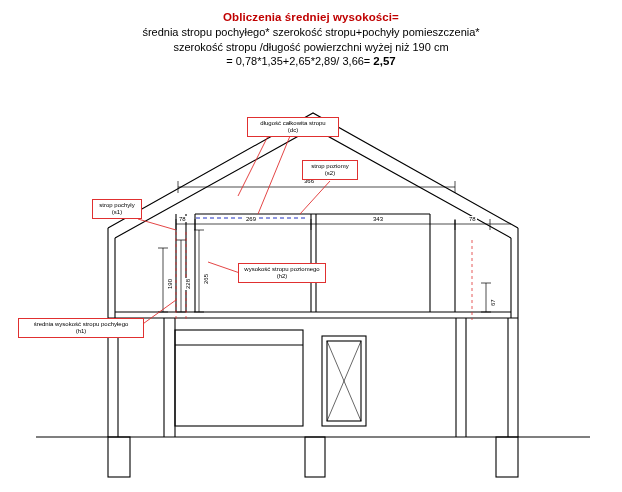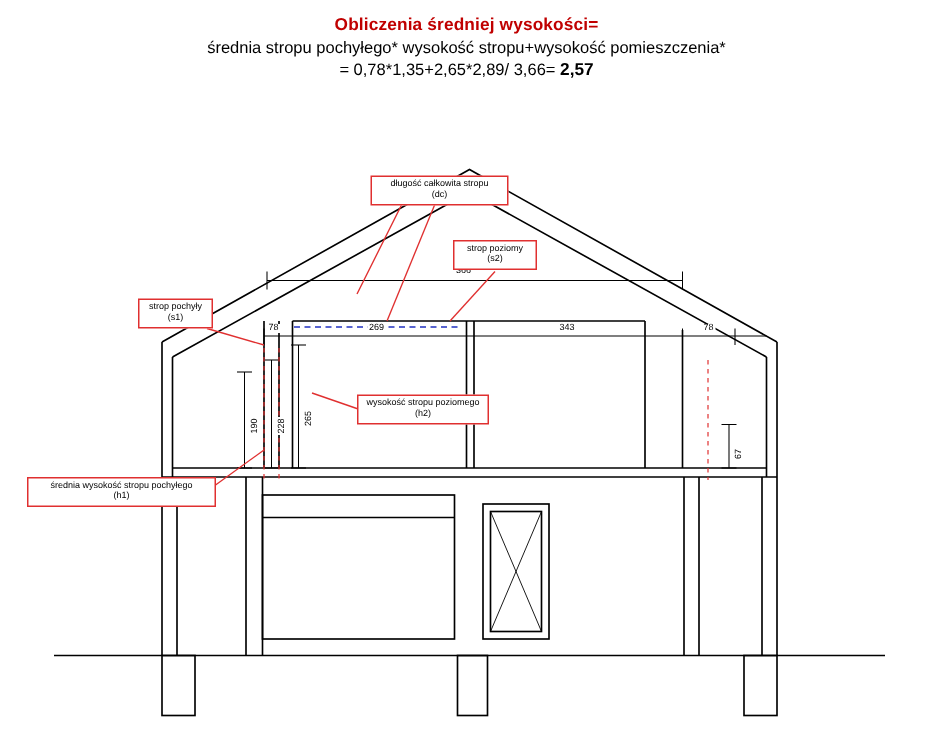--- a/index.html
+++ b/index.html
@@ -75,21 +75,22 @@
     transform-origin: left top;
   }
 </style>
 </head>
 <body>
 
 <div id="stage">
 
   <div class="title-block">
     <div class="title-line1">Obliczenia średniej wysokości=</div>
-    <div class="title-line">średnia stropu pochyłego* wysokość stropu+wysokość pomieszczenia*</div>
+    <div class="title-line">średnia stropu pochyłego* szerokość stropu+pochyły pomieszczenia*</div>
+    <div class="title-line">szerokość stropu /długość powierzchni wyżej niż 190 cm</div>
     <div class="title-line"><span>= 0,78*1,35+2,65*2,89/ 3,66= </span><span class="bold">2,57</span></div>
   </div>
 
   <svg id="drawing" width="622" height="492">
     <g fill="none" stroke="#000000" stroke-width="1.1">
 
       <line x1="36" y1="437" x2="590" y2="437"></line>
 
       <path d="M 108,228 L 313,113 L 518,228"></path>
 

